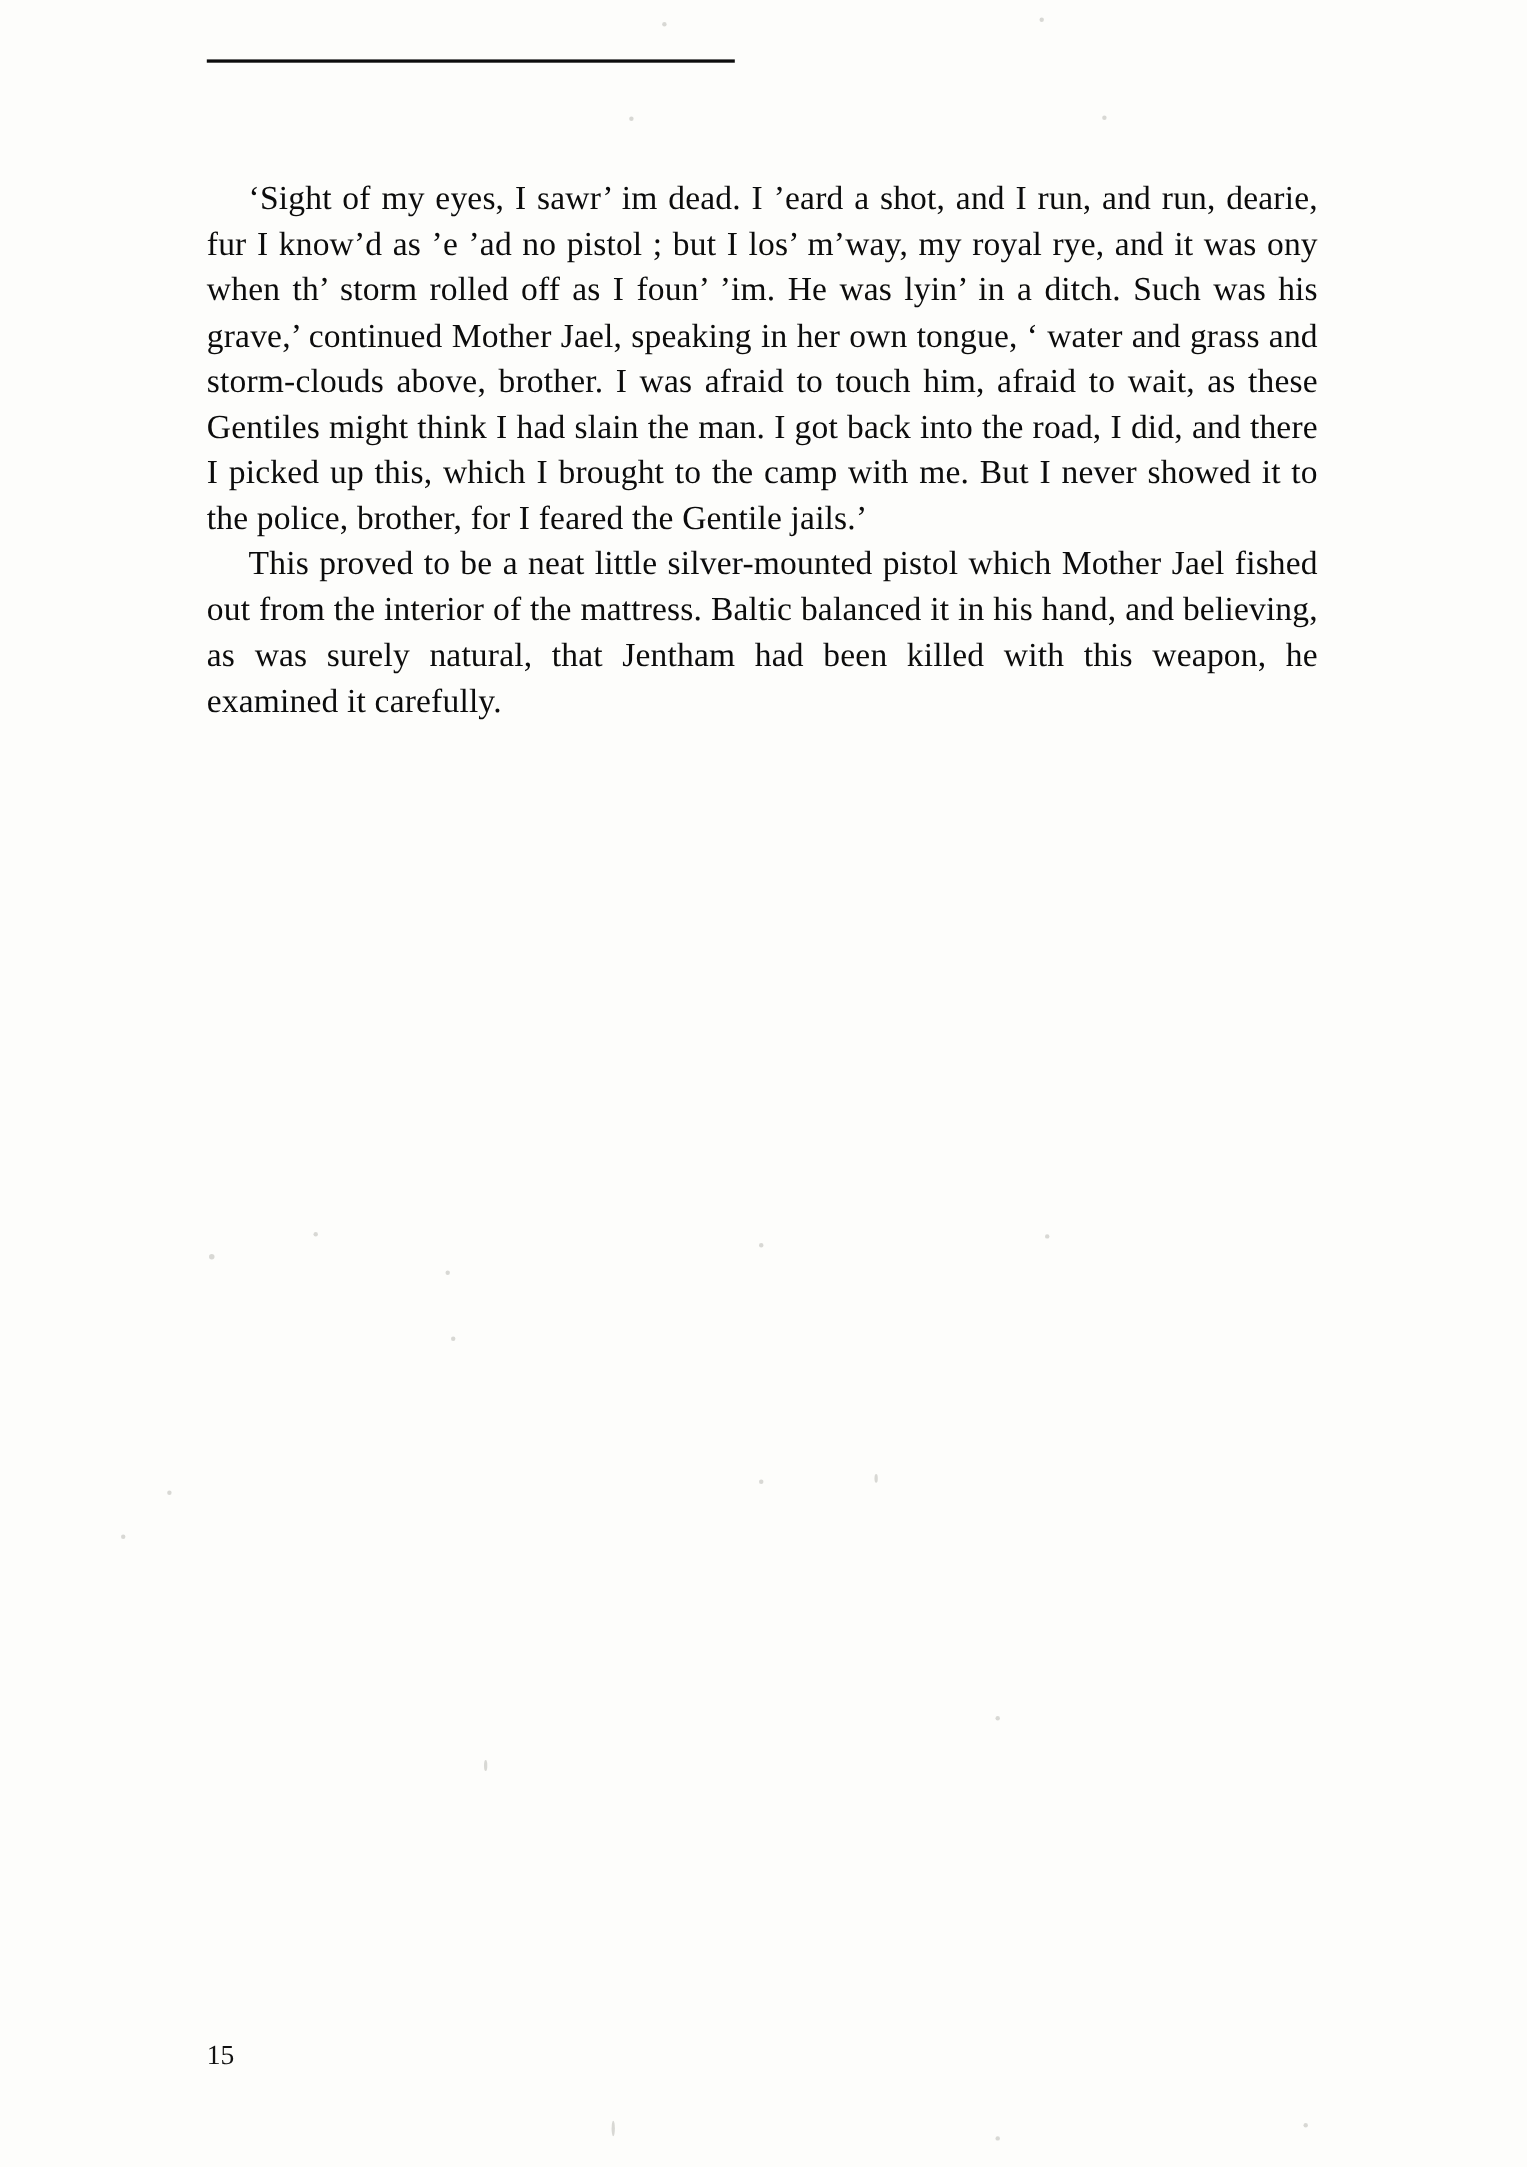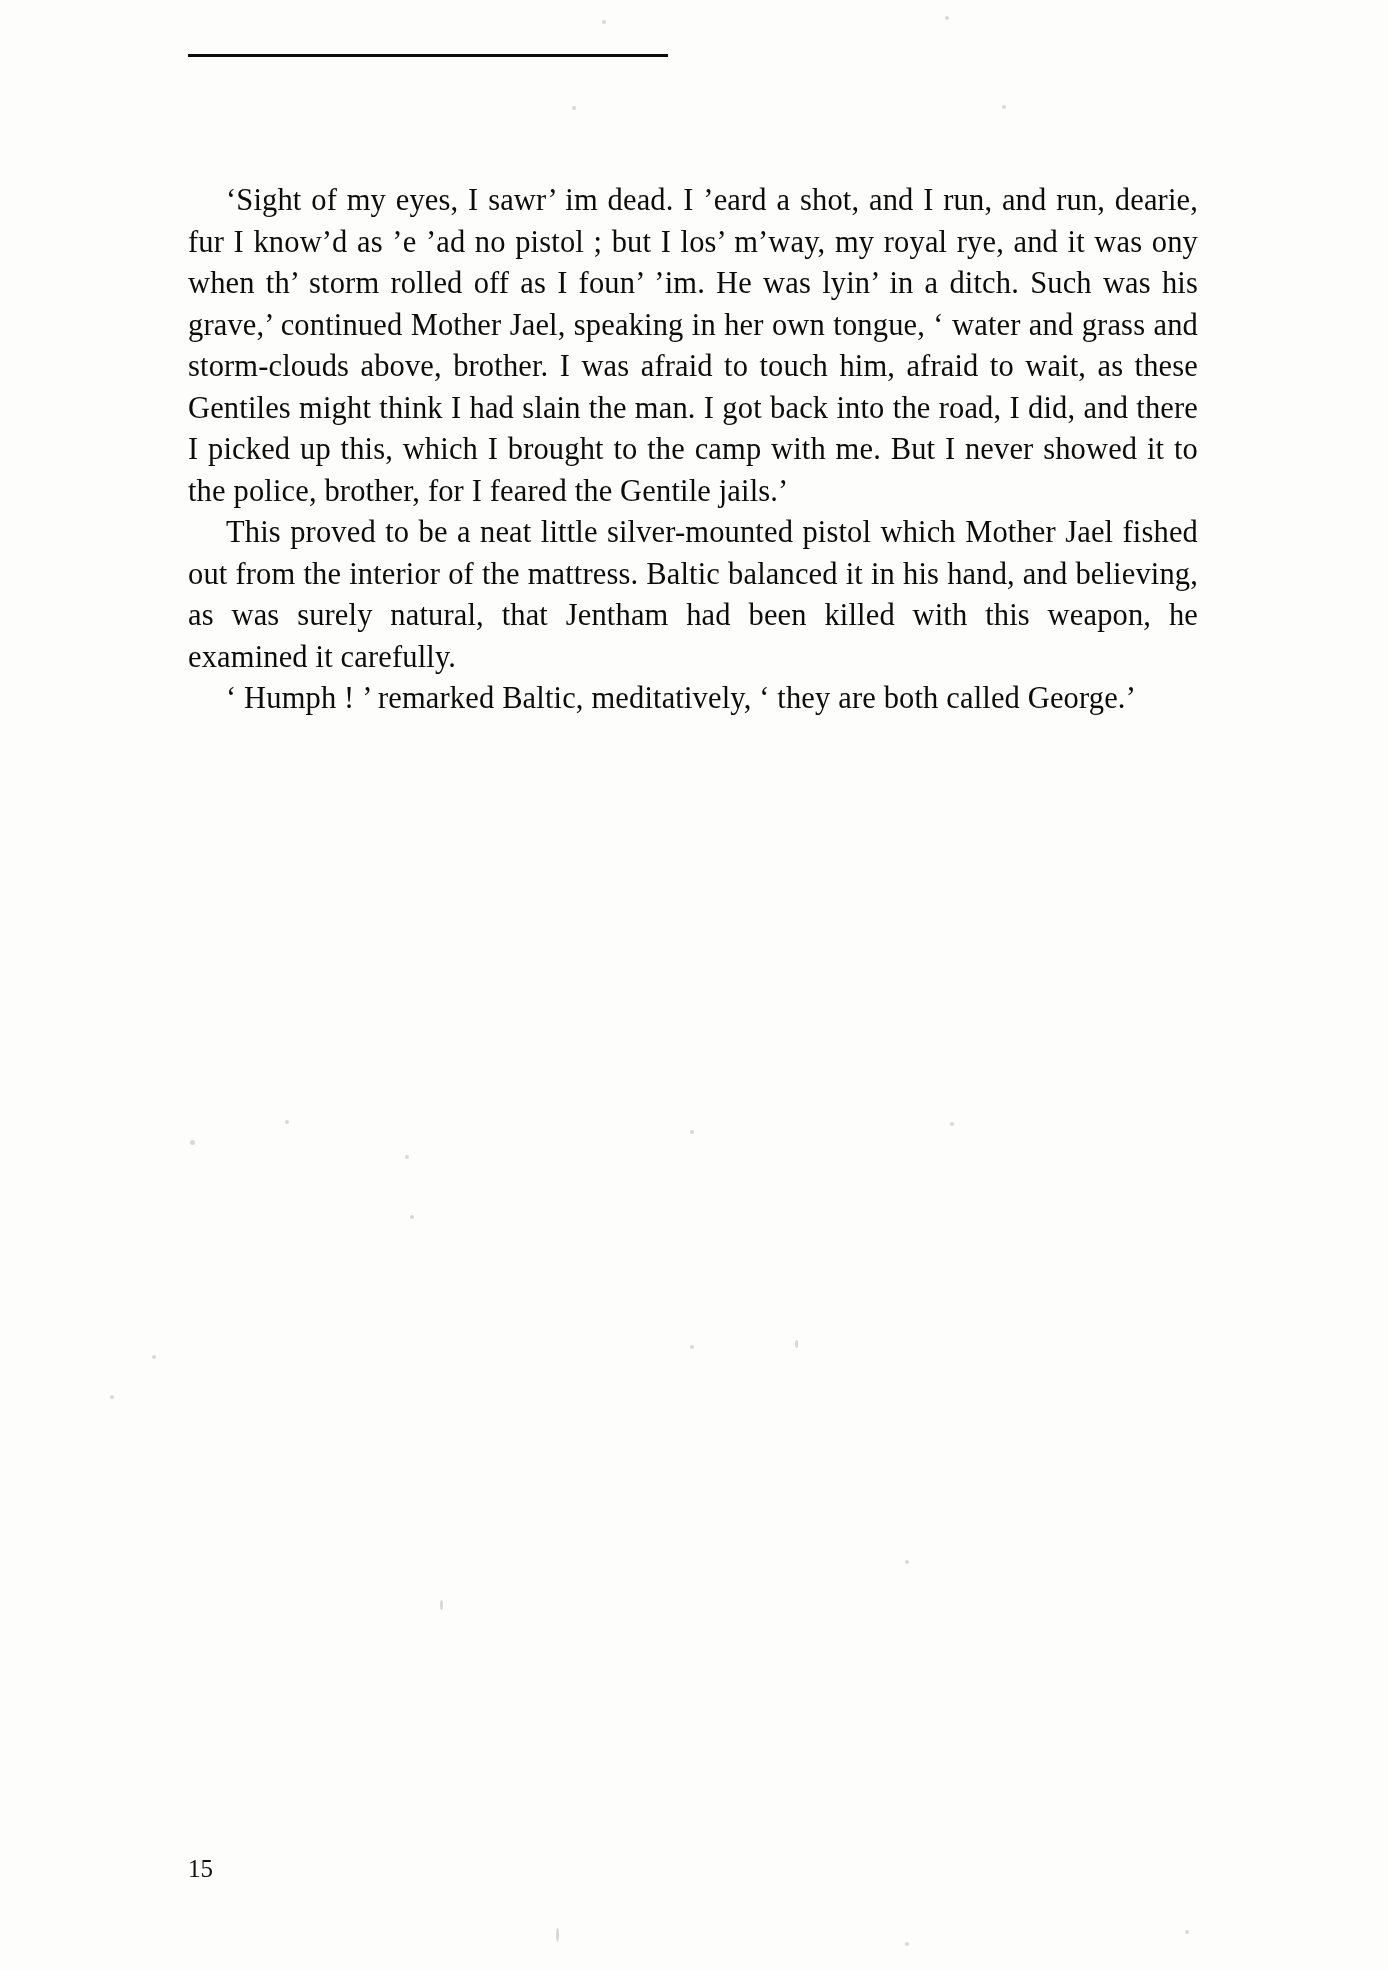--- a/index.html
+++ b/index.html
@@ -52,21 +52,20 @@
     text-align: justify;
     color: #0c0c0c;
     letter-spacing: 0.15px;
   }
   .body-text p {
     margin: 0;
     text-indent: 38px;
   }
   .body-text p.first {
     text-indent: 38px;
-    margin-top: 20px;
   }
   .footer {
     position: absolute;
     left: 188px;
     top: 1855px;
     width: 1010px;
     height: 40px;
   }
   .signature {
     position: absolute;
@@ -100,21 +99,20 @@
 
 <div class="page">
 
   <div class="header">
     <div class="head-rule"></div>
   </div>
 
   <div class="body-text">
     <p class="first">‘Sight of my eyes, I sawr’ im dead.  I ’eard a shot, and I run, and run, dearie, fur I know’d as ’e ’ad no pistol ; but I los’ m’way, my royal rye, and it was ony when th’ storm rolled off as I foun’ ’im.   He was lyin’ in a ditch.   Such was his grave,’ continued Mother Jael, speaking in her own tongue, ‘ water and grass and storm-clouds above, brother. I was afraid to touch him, afraid to wait, as these Gentiles might think I had slain the man.  I got back into the road, I did, and there I picked up this, which I brought to the camp with me.   But I never showed it to the police, brother, for I feared the Gentile jails.’</p>
     <p>This proved to be a neat little silver-mounted pistol which Mother Jael fished out from the interior of the mattress.   Baltic balanced it in his hand, and believing, as was surely natural, that Jentham had been killed with this weapon, he examined it carefully.</p>
-    <p>‘ Humph ! ’ remarked Baltic, meditatively, ‘ they are both called George.’</p>
   </div>
 
   <div class="footer">
     <div class="signature">15</div>
   </div>
 
   <div class="speck" style="left:190px; top:1140px; width:5px; height:5px;"></div>
   <div class="speck" style="left:285px; top:1120px; width:4px; height:4px;"></div>
   <div class="speck" style="left:405px; top:1155px; width:4px; height:4px;"></div>
   <div class="speck" style="left:690px; top:1130px; width:4px; height:4px;"></div>

